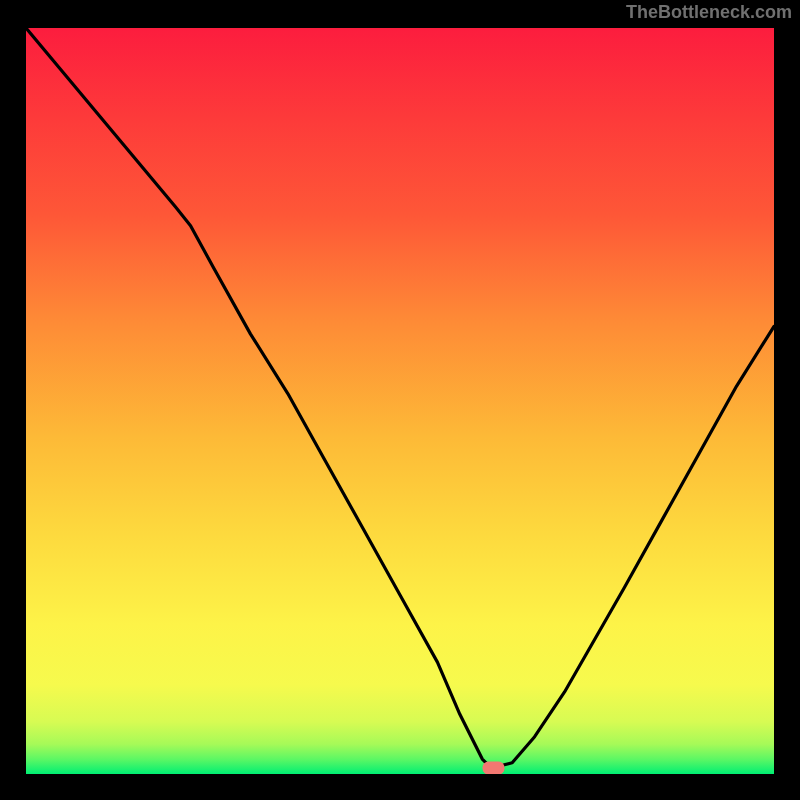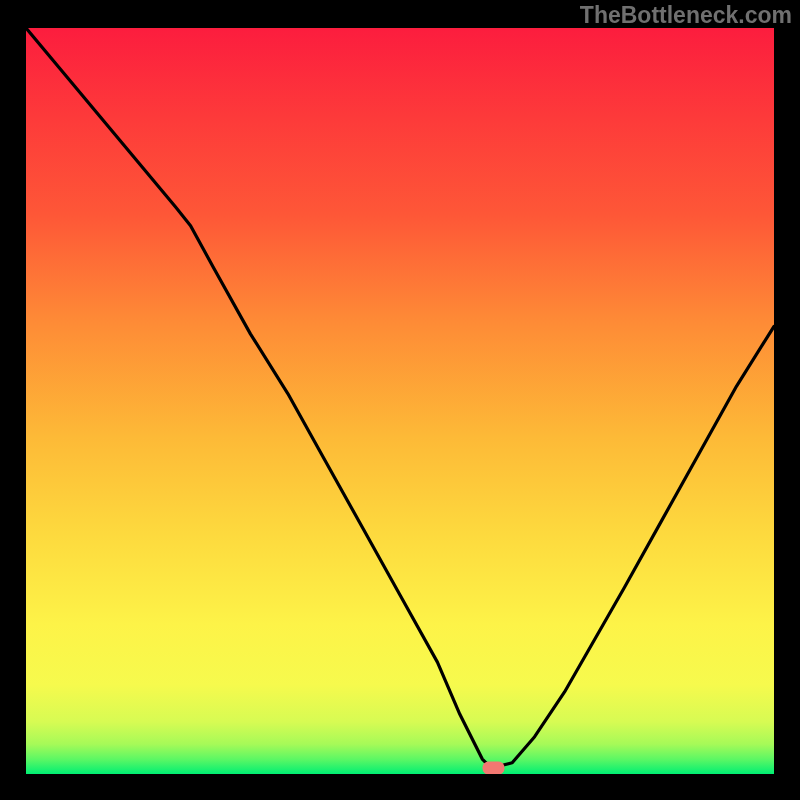--- a/index.html
+++ b/index.html
@@ -15,21 +15,21 @@
     width: 800px;
     height: 800px;
     background: #000;
   }
   .watermark {
     position: absolute;
     top: 2px;
     right: 8px;
     color: #707070;
     font-family: Arial, Helvetica, sans-serif;
-    font-size: 23px;
+    font-size: 18px;
     font-weight: bold;
     letter-spacing: 0px;
     z-index: 10;
   }
   .plot-area {
     position: absolute;
     left: 26px;
     top: 28px;
     width: 748px;
     height: 746px;

